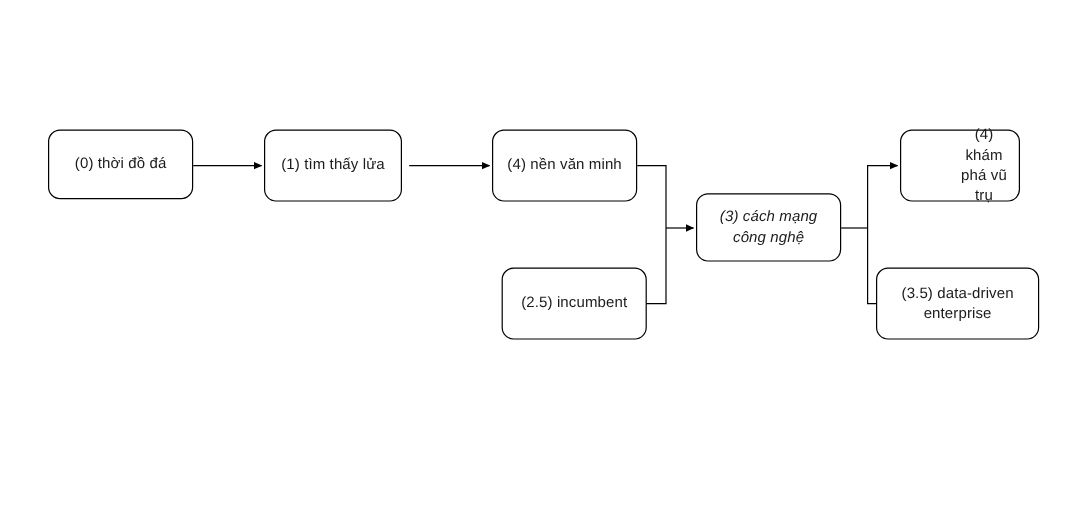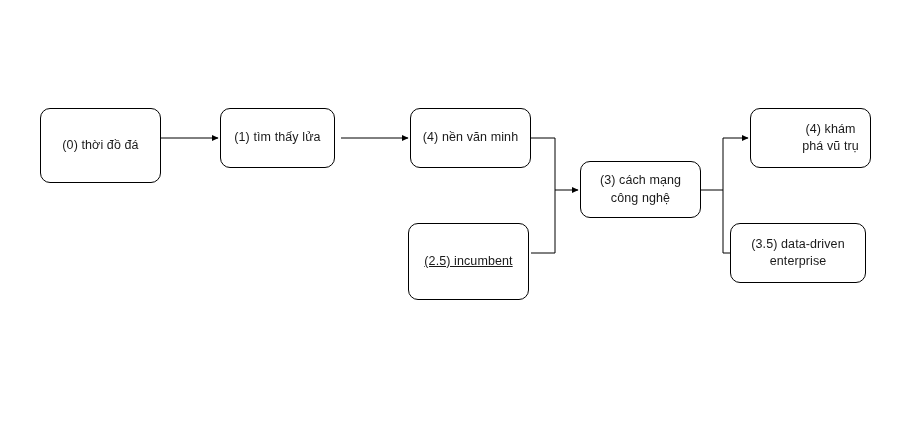--- a/index.html
+++ b/index.html
@@ -68,41 +68,41 @@
 
     <path d="M 555 190 L 578 190" fill="none" stroke="#000000" stroke-width="1" marker-end="url(#arrow)"></path>
 
     <path d="M 701 190 L 723 190" fill="none" stroke="#000000" stroke-width="1"></path>
 
     <path d="M 723 190 L 723 138 L 748 138" fill="none" stroke="#000000" stroke-width="1" marker-end="url(#arrow)"></path>
 
     <path d="M 723 190 L 723 253 L 748 253" fill="none" stroke="#000000" stroke-width="1" marker-end="url(#arrow)"></path>
   </svg>
 
-  <div class="node" id="node-n0" style="left: 40px; top: 108px; width: 121px; height: 75px;">
+  <div class="node" id="node-n0" style="left: 40px; top: 108px; width: 121px; height: 58px;">
     <span class="node-label">(0) thời đồ đá</span>
   </div>
 
   <div class="node" id="node-n1" style="left: 220px; top: 108px; width: 115px; height: 60px;">
     <span class="node-label">(1) tìm thấy lửa</span>
   </div>
 
   <div class="node" id="node-n2" style="left: 410px; top: 108px; width: 121px; height: 60px;">
     <span class="node-label">(4) nền văn minh</span>
   </div>
 
-  <div class="node" id="node-n25" style="left: 408px; top: 223px; width: 121px; height: 77px; text-decoration: underline;">
+  <div class="node" id="node-n25" style="left: 418px; top: 223px; width: 121px; height: 60px;">
     <span class="node-label">(2.5) incumbent</span>
   </div>
 
-  <div class="node" id="node-n3" style="left: 580px; top: 161px; width: 121px; height: 57px;">
+  <div class="node" id="node-n3" style="left: 580px; top: 161px; width: 121px; height: 57px; font-style: italic;">
     <span class="node-label">(3) cách mạng công nghệ</span>
   </div>
 
-  <div class="node" id="node-n4" style="left: 750px; top: 108px; width: 121px; height: 60px; padding-left: 48px;">
+  <div class="node" id="node-n4" style="left: 750px; top: 108px; width: 100px; height: 60px; padding-left: 48px;">
     <span class="node-label">(4) khám phá vũ trụ</span>
   </div>
 
   <div class="node" id="node-n35" style="left: 730px; top: 223px; width: 136px; height: 60px;">
     <span class="node-label">(3.5) data-driven enterprise</span>
   </div>
 
 </div>
 
 </body></html>

